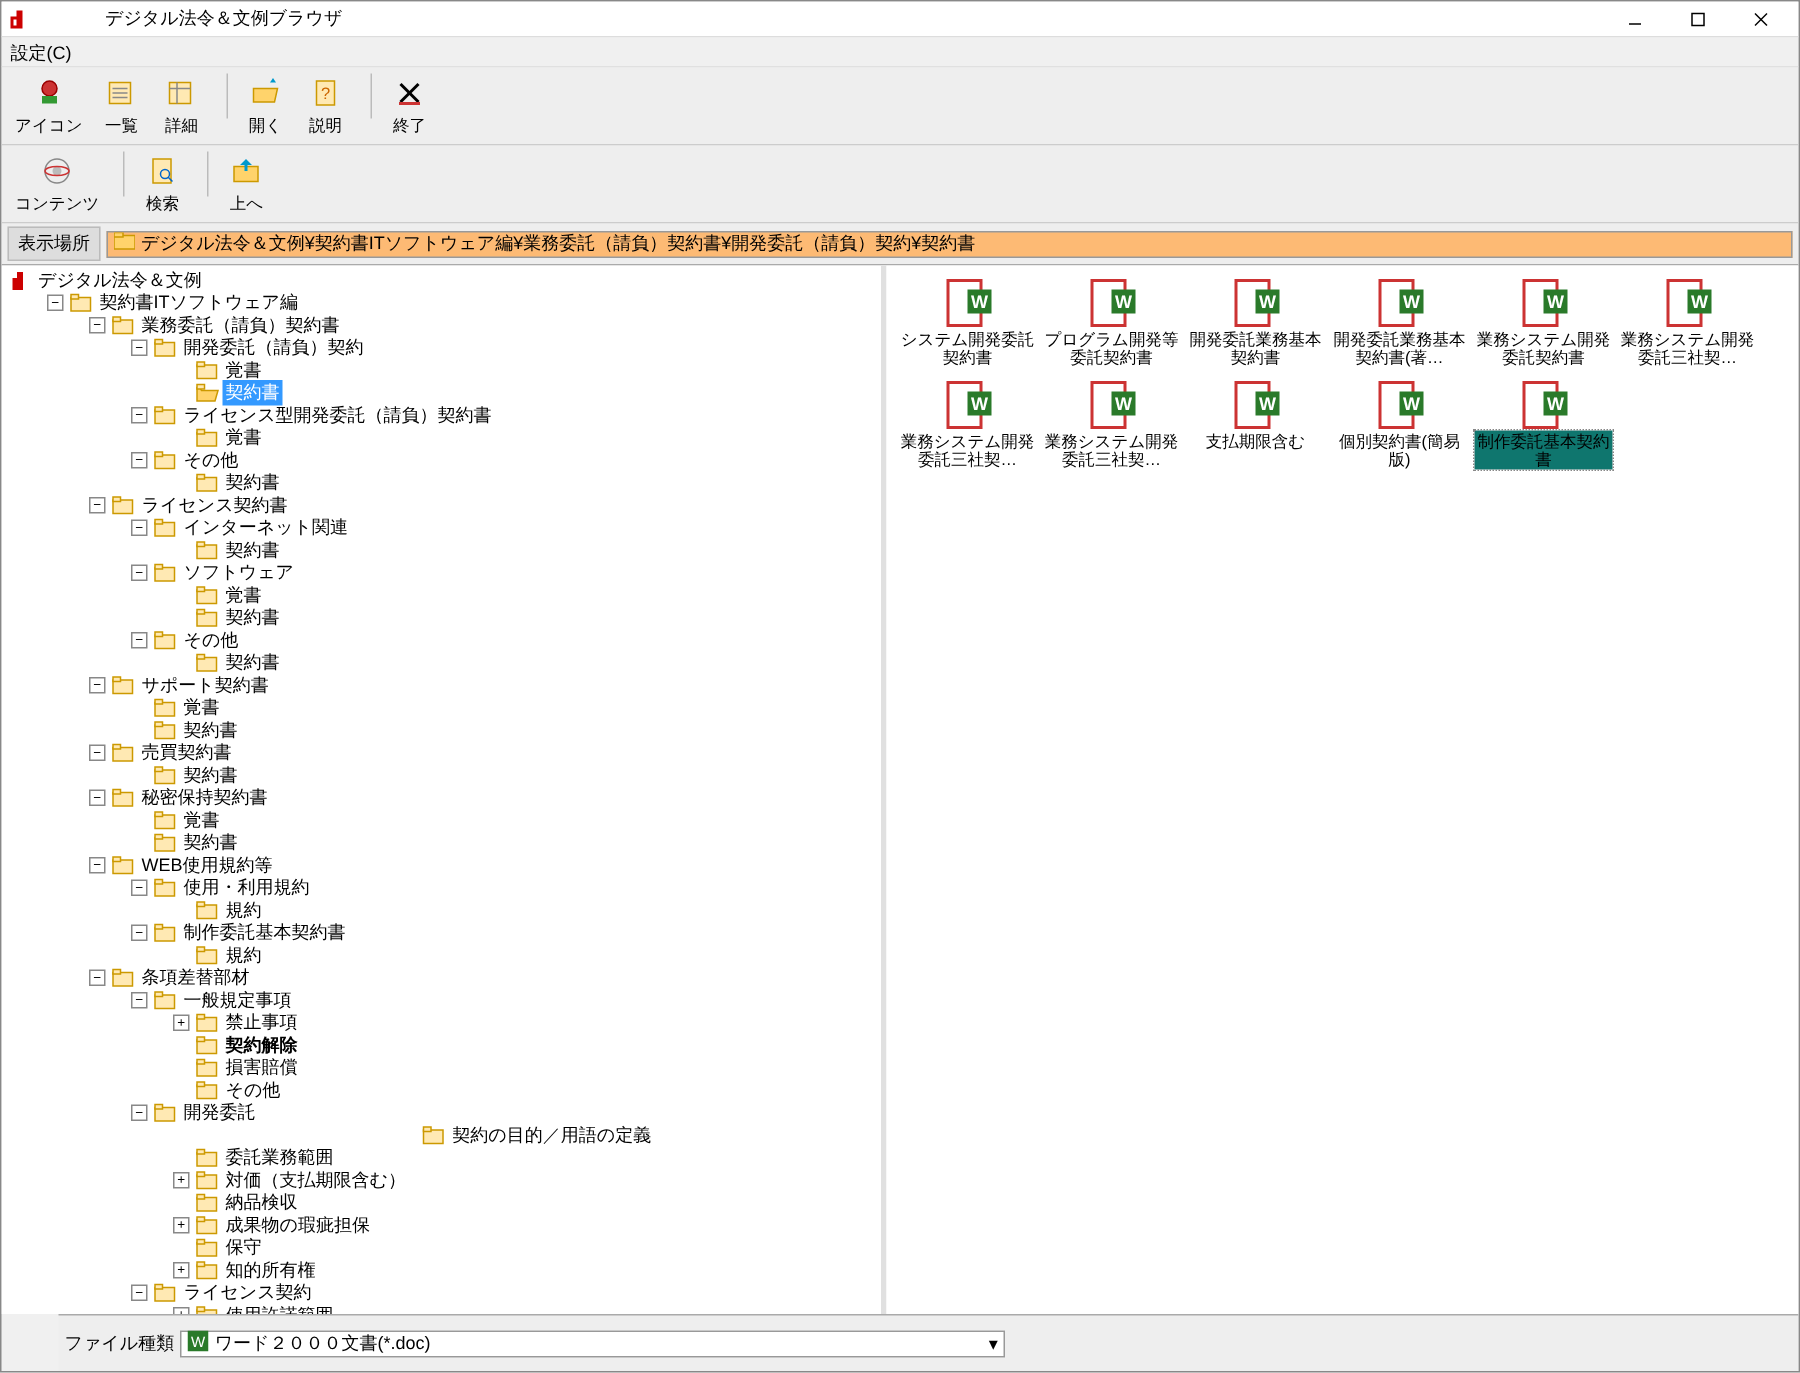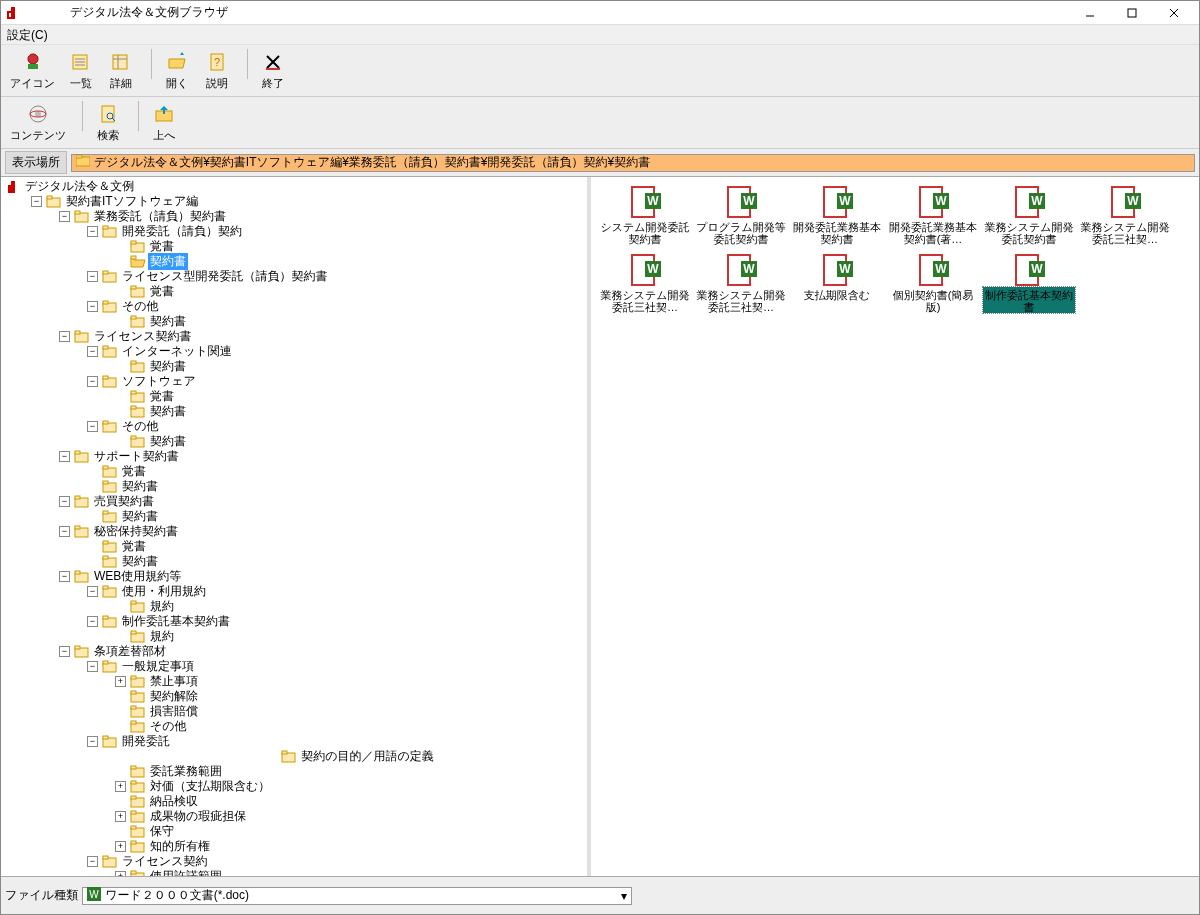--- a/index.html
+++ b/index.html
@@ -130,20 +130,21 @@
 .tree .lbl { padding: 0 2px; }
 .tree .lbl.selected { background: #3399ff; color: #fff; }
 
 .statusrow {
   display: flex; align-items: center;
   background: #eeeeee;
   border-top: 1px solid #aaa;
   padding: 13px 4px;
   gap: 4px;
   height: 38px;
+  margin-left: 38px;
 }
 .filetype {
   background: #fff; border: 1px solid #999;
   flex: 0 0 550px; padding: 1px 4px;
   display: flex; align-items: center; gap: 4px;
   height: 18px;
 }
 .filetype .dd { margin-left: auto; }
 
 
@@ -726,21 +727,21 @@
                               <span class="fld">
                                 <svg width="16" height="13">
                                   <rect x="1" y="3" width="13" height="9" fill="#ffe9b3" stroke="#c90"></rect>
                                   <rect x="1" y="1" width="5" height="3" fill="#ffe9b3" stroke="#c90"></rect>
                                 </svg>
                               </span>
                               <span class="lbl">禁止事項</span>
                             </div>
                           </li>
                           <li>
-                            <div class="row" style="padding-left: 56px;">
+                            <div class="row" style="padding-left: 56px; font-weight: bold;">
                               <span class="toggle blank"></span>
                               <span class="fld">
                                 <svg width="16" height="13">
                                   <rect x="1" y="3" width="13" height="9" fill="#ffe9b3" stroke="#c90"></rect>
                                   <rect x="1" y="1" width="5" height="3" fill="#ffe9b3" stroke="#c90"></rect>
                                 </svg>
                               </span>
                               <span class="lbl">契約解除</span>
                             </div>
                           </li>

